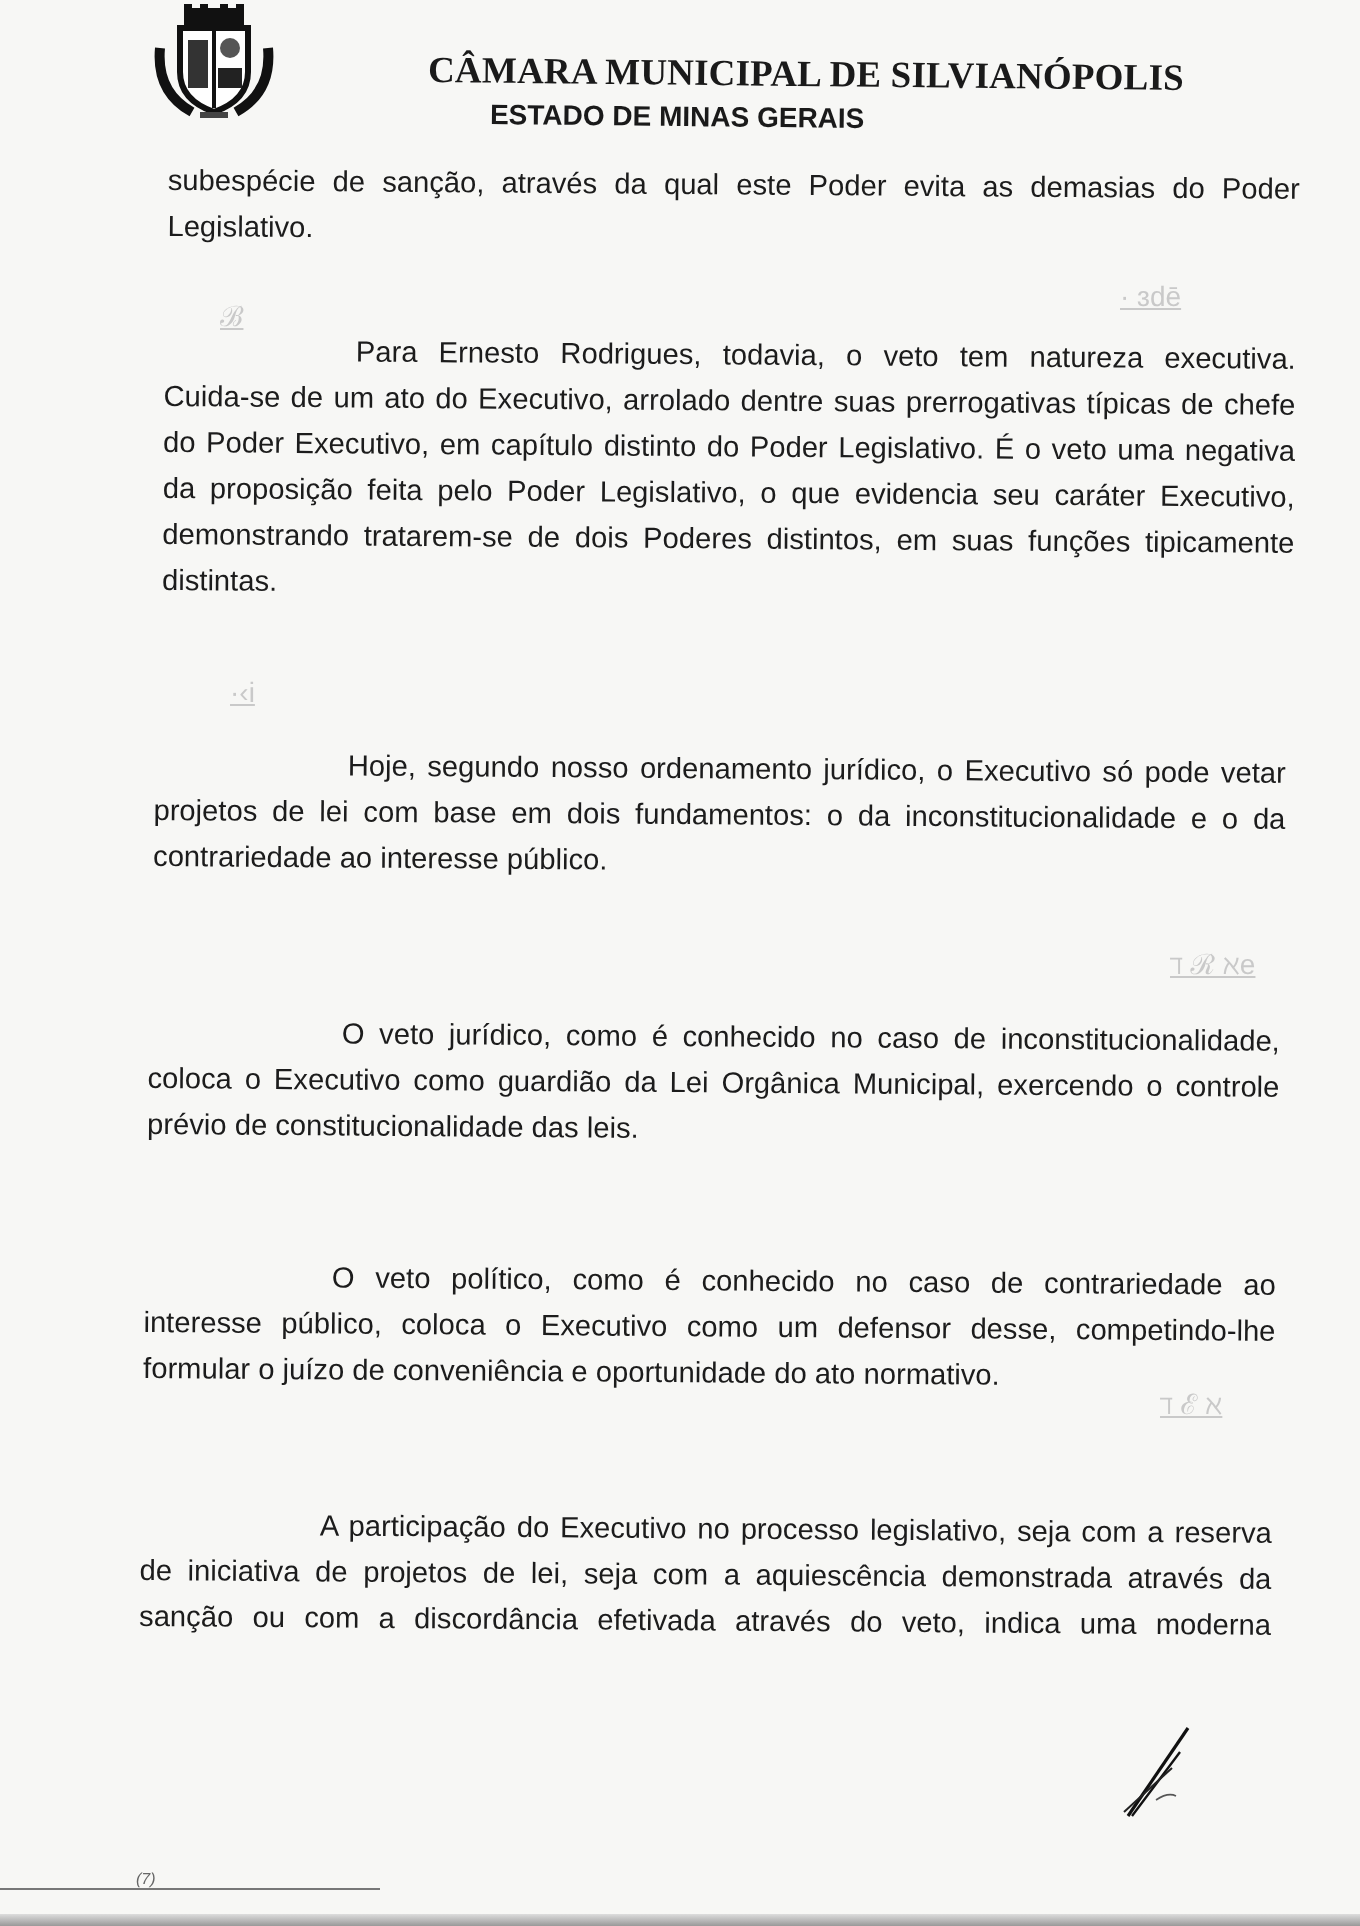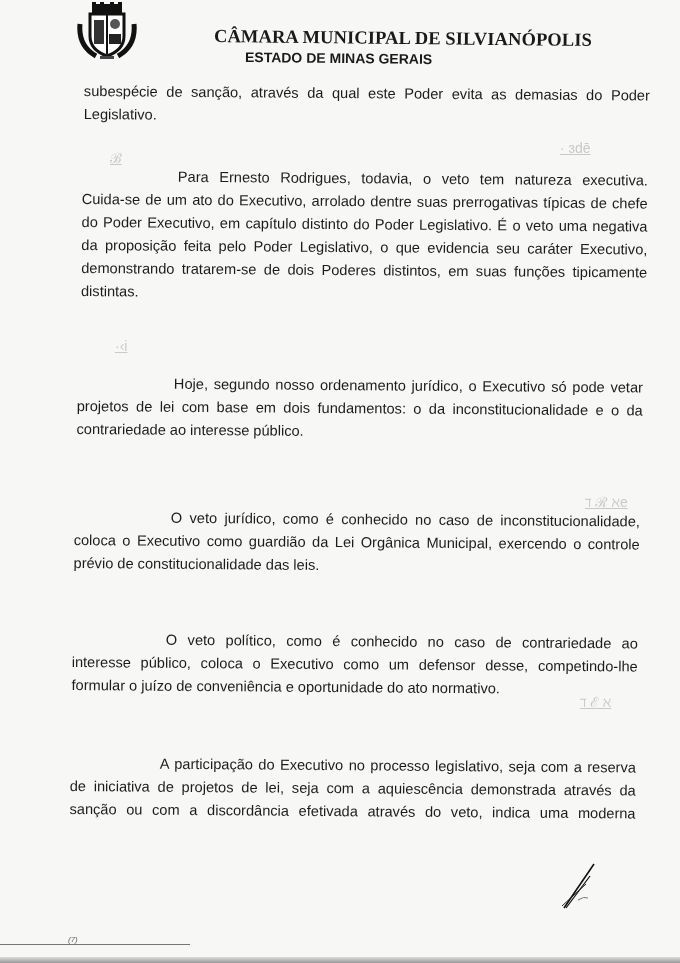--- a/index.html
+++ b/index.html
@@ -104,21 +104,21 @@
 
   <div class="para p5">
     <span class="line" style="padding-left:90px">A participação do Executivo no processo legislativo, seja com a reserva</span>
     <span class="line">de iniciativa de projetos de lei, seja com a aquiescência demonstrada através da</span>
     <span class="line">sanção ou com a discordância efetivada através do veto, indica uma moderna</span>
   </div>
 
   <span class="speck" style="left:560px;top:140px">· ɜdē</span>
   <span class="speck" style="left:110px;top:148px">ℬ</span>
   <span class="speck" style="left:115px;top:338px">·‹i</span>
-  <span class="speck" style="left:585px;top:492px">ℸ ℛ ℵe</span>
+  <span class="speck" style="left:585px;top:472px">ℸ ℛ ℵe</span>
   <span class="speck" style="left:580px;top:692px">ℸ ℰ ℵ</span>
 
   <svg class="signature" viewBox="0 0 40 50">
     <path d="M4 46 L34 2" stroke="#111" stroke-width="1.6" fill="none"></path>
     <path d="M6 46 L30 14" stroke="#111" stroke-width="1.2" fill="none"></path>
     <path d="M2 44 L26 22" stroke="#222" stroke-width="1" fill="none"></path>
     <path d="M18 38 q6 -4 10 -2" stroke="#555" stroke-width="0.8" fill="none"></path>
   </svg>
 
   <span class="page-num">(7)</span>

